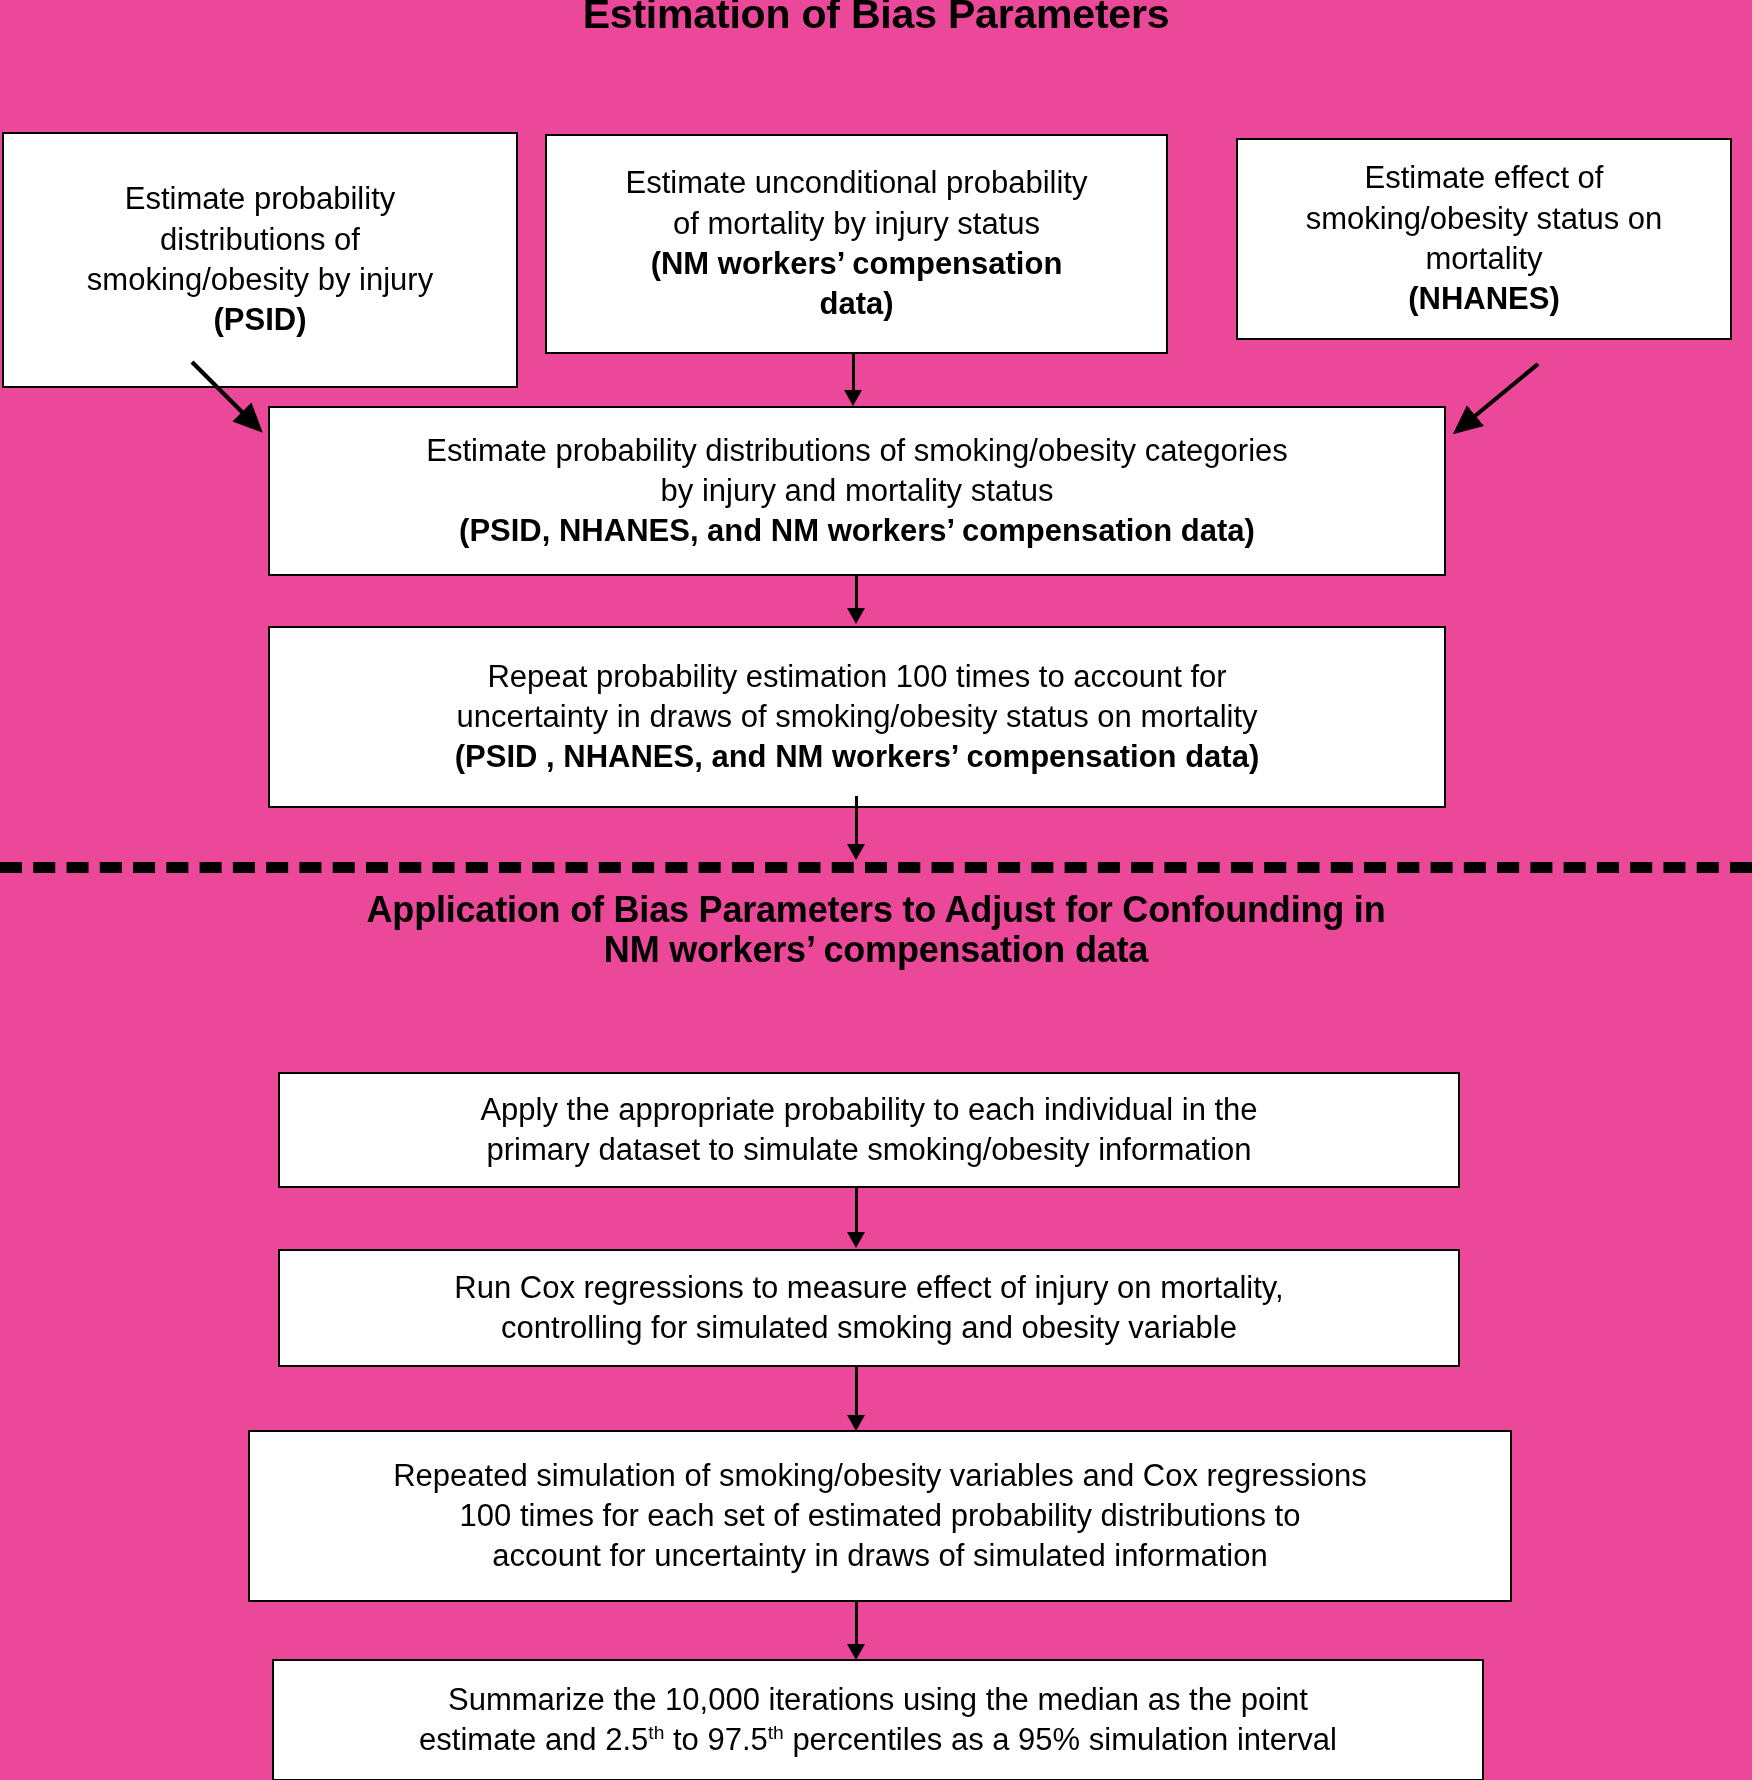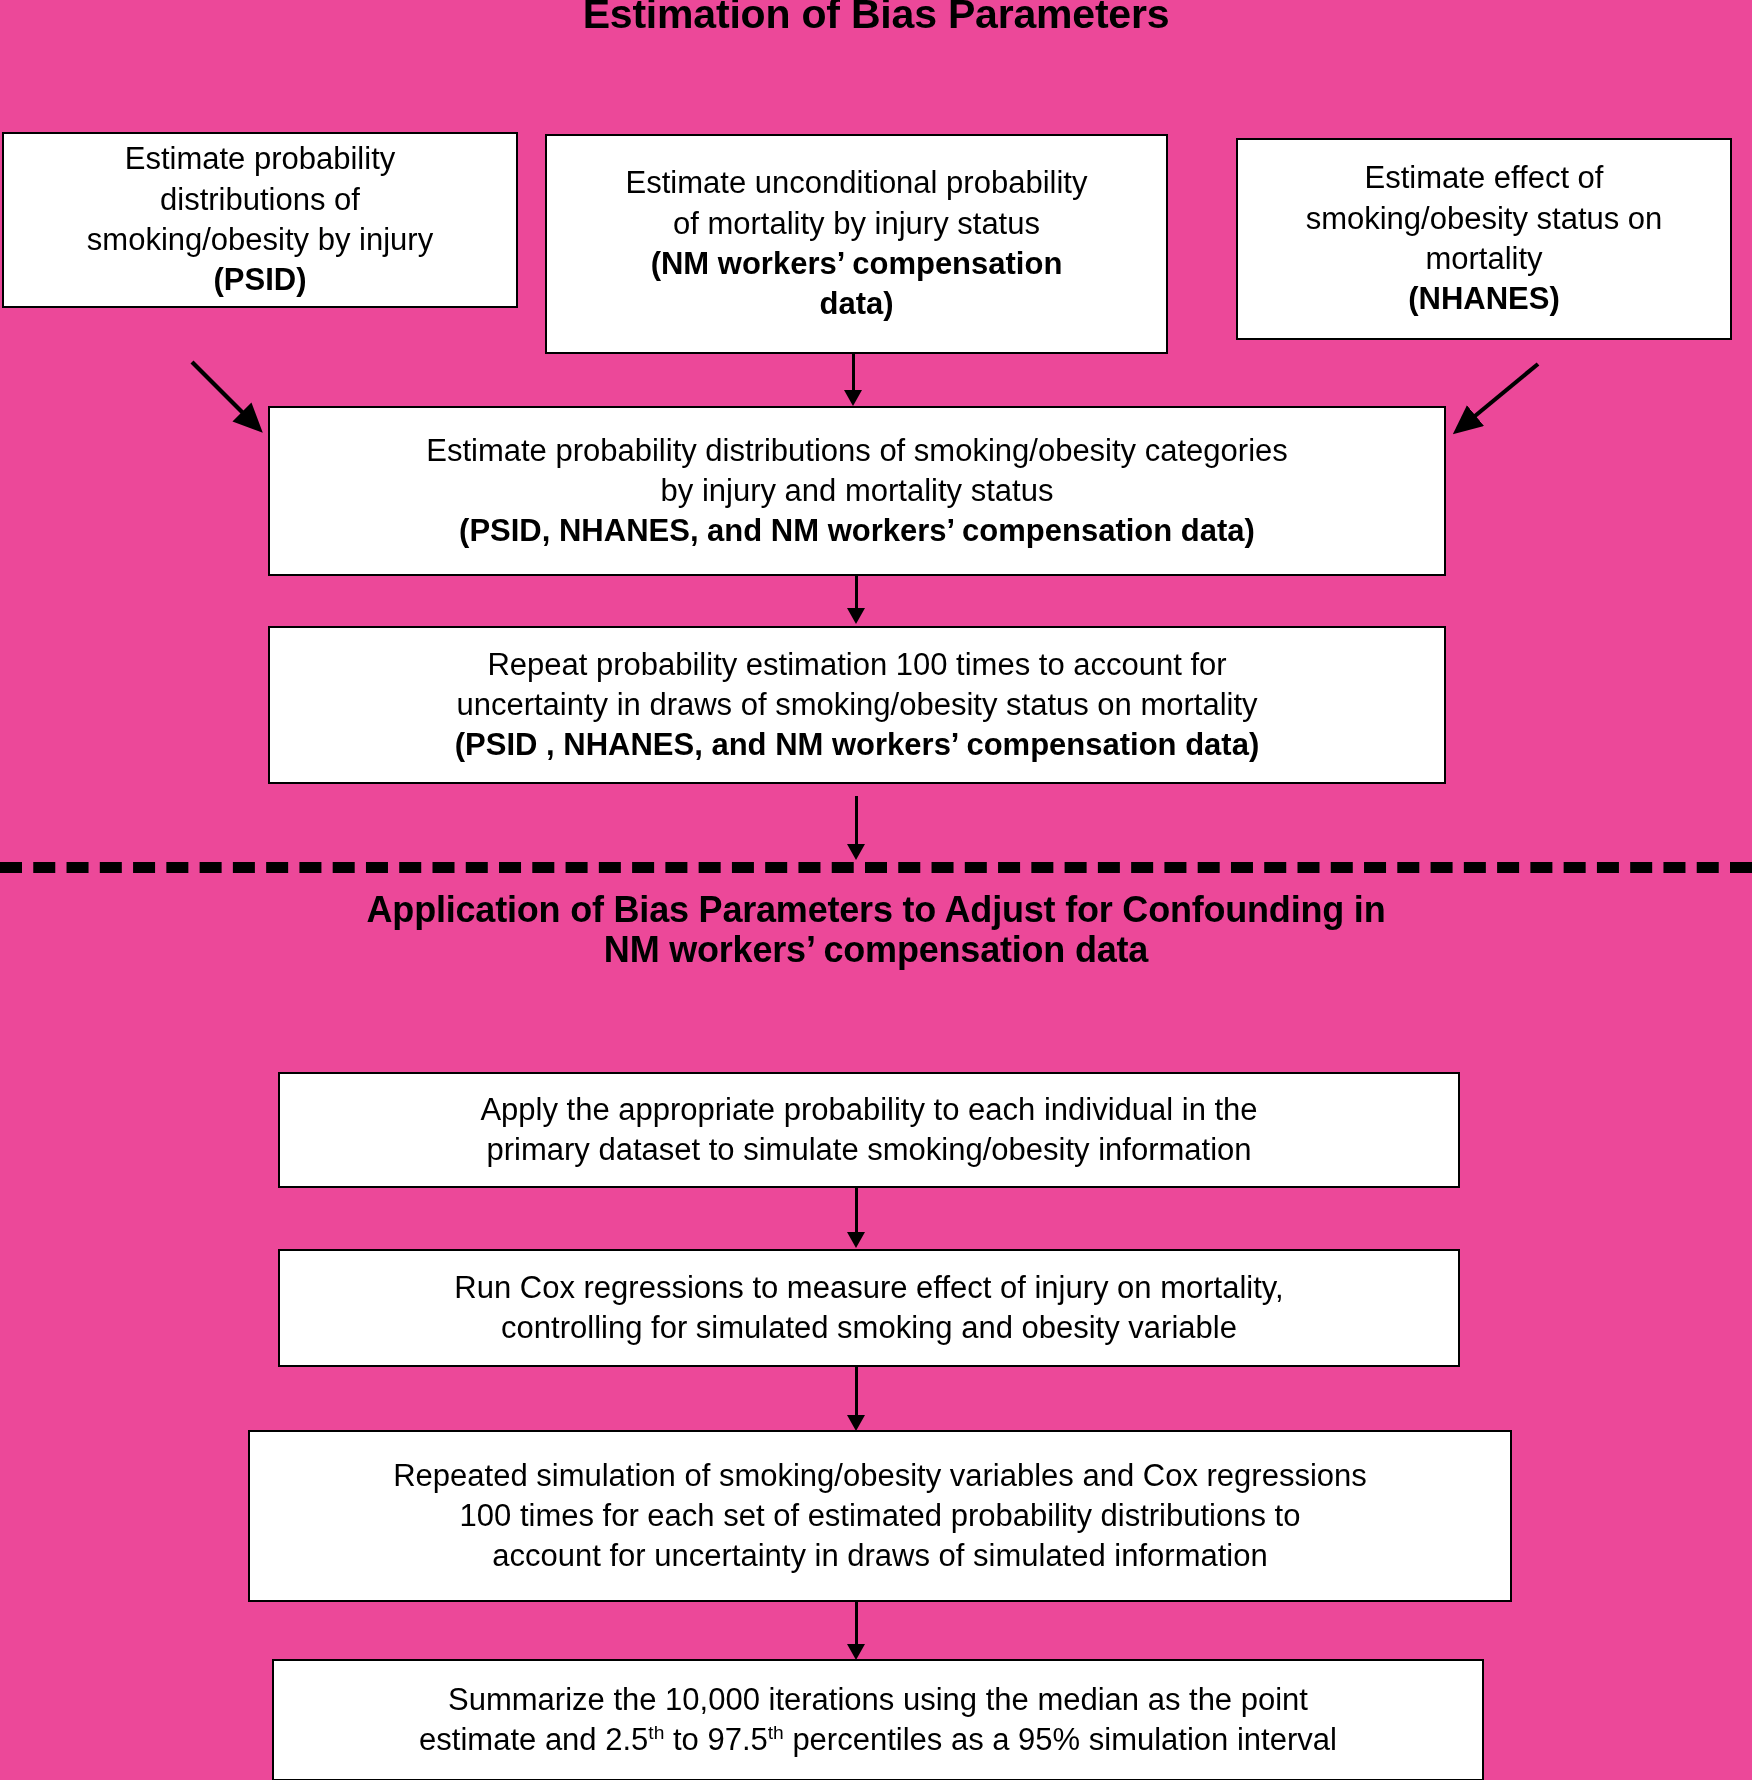--- a/index.html
+++ b/index.html
@@ -46,25 +46,25 @@
     font-size: 31px;
     line-height: 1.30;
     color: #000;
     padding: 4px 10px;
   }
   .box .inner { width: 100%; }
   .b { font-weight: bold; }
   sup { font-size: 0.62em; vertical-align: super; line-height: 0; margin-top: 38px; }
 
   
-  #box-psid      { left: 2px;    top: 132px;  width: 516px;  height: 176px; }
+  #box-psid      { left: 2px;    top: 132px;  width: 516px;  height: 256px; }
   #box-nmwc      { left: 545px;  top: 134px;  width: 623px;  height: 220px; }
   #box-nhanes    { left: 1236px; top: 138px;  width: 496px;  height: 202px; }
   #box-estimate-dist { left: 268px; top: 406px; width: 1178px; height: 170px; }
-  #box-repeat    { left: 268px;  top: 626px;  width: 1178px; height: 158px; }
+  #box-repeat    { left: 268px;  top: 626px;  width: 1178px; height: 182px; }
 
   
   #box-apply     { left: 278px;  top: 1072px; width: 1182px; height: 116px; }
   #box-cox       { left: 278px;  top: 1249px; width: 1182px; height: 118px; }
   #box-repeated-sim { left: 248px; top: 1430px; width: 1264px; height: 172px; }
   #box-summarize { left: 272px;  top: 1659px; width: 1212px; height: 122px; }
 
   
   .vline {
     position: absolute;

